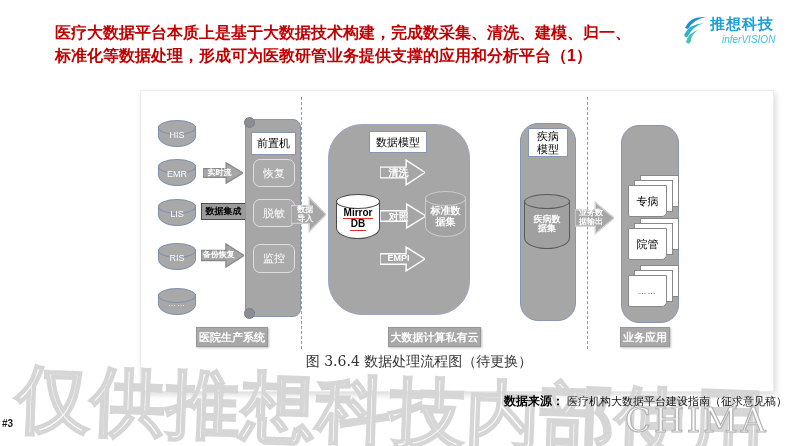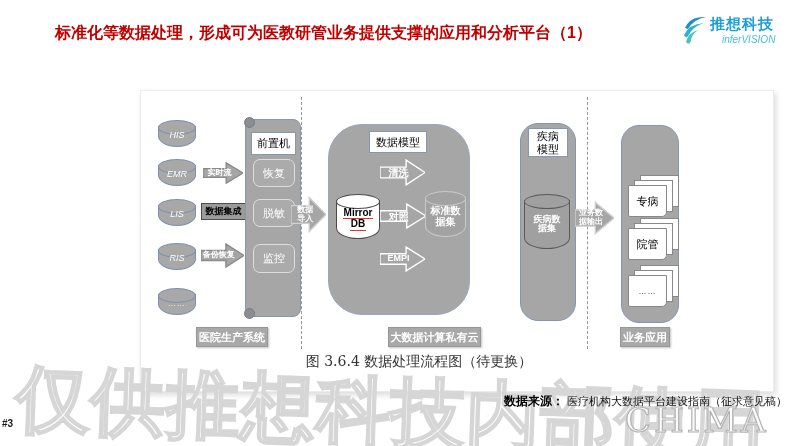--- a/index.html
+++ b/index.html
@@ -17,21 +17,21 @@
   .panel{position:absolute;left:140px;top:90px;width:632px;height:300px;background:#fff;
          border:1px solid #ececec;box-shadow:2px 3px 6px rgba(0,0,0,.14);z-index:1;}
   .dash{position:absolute;top:6px;height:252px;width:0;border-left:1px dashed #979797;}
   
   .cyl{position:absolute;}
   .cyl .ctop{position:absolute;left:0;right:0;top:0;height:13px;border-radius:50%;z-index:2;}
   .cyl .cbod{position:absolute;left:0;right:0;top:6px;bottom:0;border-radius:0 0 50% 50%/0 0 11px 11px;}
   .cyl .clbl{position:absolute;left:0;right:0;top:5px;bottom:0;z-index:3;display:flex;flex-direction:column;
              align-items:center;justify-content:center;line-height:1.05;text-align:center;}
   .cyl-gray .ctop,.cyl-gray .cbod{background:#a8a8a8;border:1px solid #7f90ad;}
-  .cyl-gray .clbl{color:#fff;font-size:9px;font-style:italic;}
+  .cyl-gray .clbl{color:#fff;font-size:9px;}
   .cyl-inner .ctop,.cyl-inner .cbod{background:#a2a2a2;border:1px solid #c9c9c9;}
   .cyl-inner .clbl{color:#fff;font-size:10px;font-weight:700;text-align:center;}
   .cyl-dark .ctop,.cyl-dark .cbod{background:#a0a0a0;border:1px solid #5a5a5a;}
   .cyl-dark .clbl{color:#fff;font-size:9px;font-weight:700;}
   .cyl-white .ctop,.cyl-white .cbod{background:#fff;border:1px solid #4a4a4a;}
   .cyl-white .clbl{color:#000;font-size:10px;font-weight:700;}
   .redline{border-bottom:1.5px solid #e03030;padding:0 1px;}
   
   .arr{position:absolute;}
   .arr svg{width:100%;height:100%;display:block;}
@@ -76,20 +76,21 @@
              transform:rotate(2deg);transform-origin:left center;pointer-events:none;}
   .chima{position:absolute;left:625px;top:400px;z-index:6;font-family:"DejaVu Serif","Liberation Serif",serif;
          font-size:34px;letter-spacing:3px;color:#fbfbfb;-webkit-text-stroke:1.2px #b2b2b2;}
 </style>
 </head>
 <body>
 
 <div class="page-num">#3</div>
 
 <div class="slide-title">
+  <div>医疗大数据平台本质上是基于大数据技术构建，完成数采集、清洗、建模、归一、</div>
   <div>标准化等数据处理，形成可为医教研管业务提供支撑的应用和分析平台（1）</div>
 </div>
 
 <div class="logo">
   <svg class="logo-mark" viewBox="0 0 26 32">
     <path d="M3,14 Q8,2 24,3 Q12,5 6,15 Z" fill="#1d8fd0"></path>
     <path d="M2,21 Q7,10 22,9 Q11,12 6,22 Q4,25 2,21 Z" fill="#2fb0cf"></path>
     <path d="M4,28 Q6,19 16,16 Q9,21 9,27 Q7,32 4,28 Z" fill="#4cc2b4"></path>
   </svg>
   <div class="logo-cn">推想科技</div>

